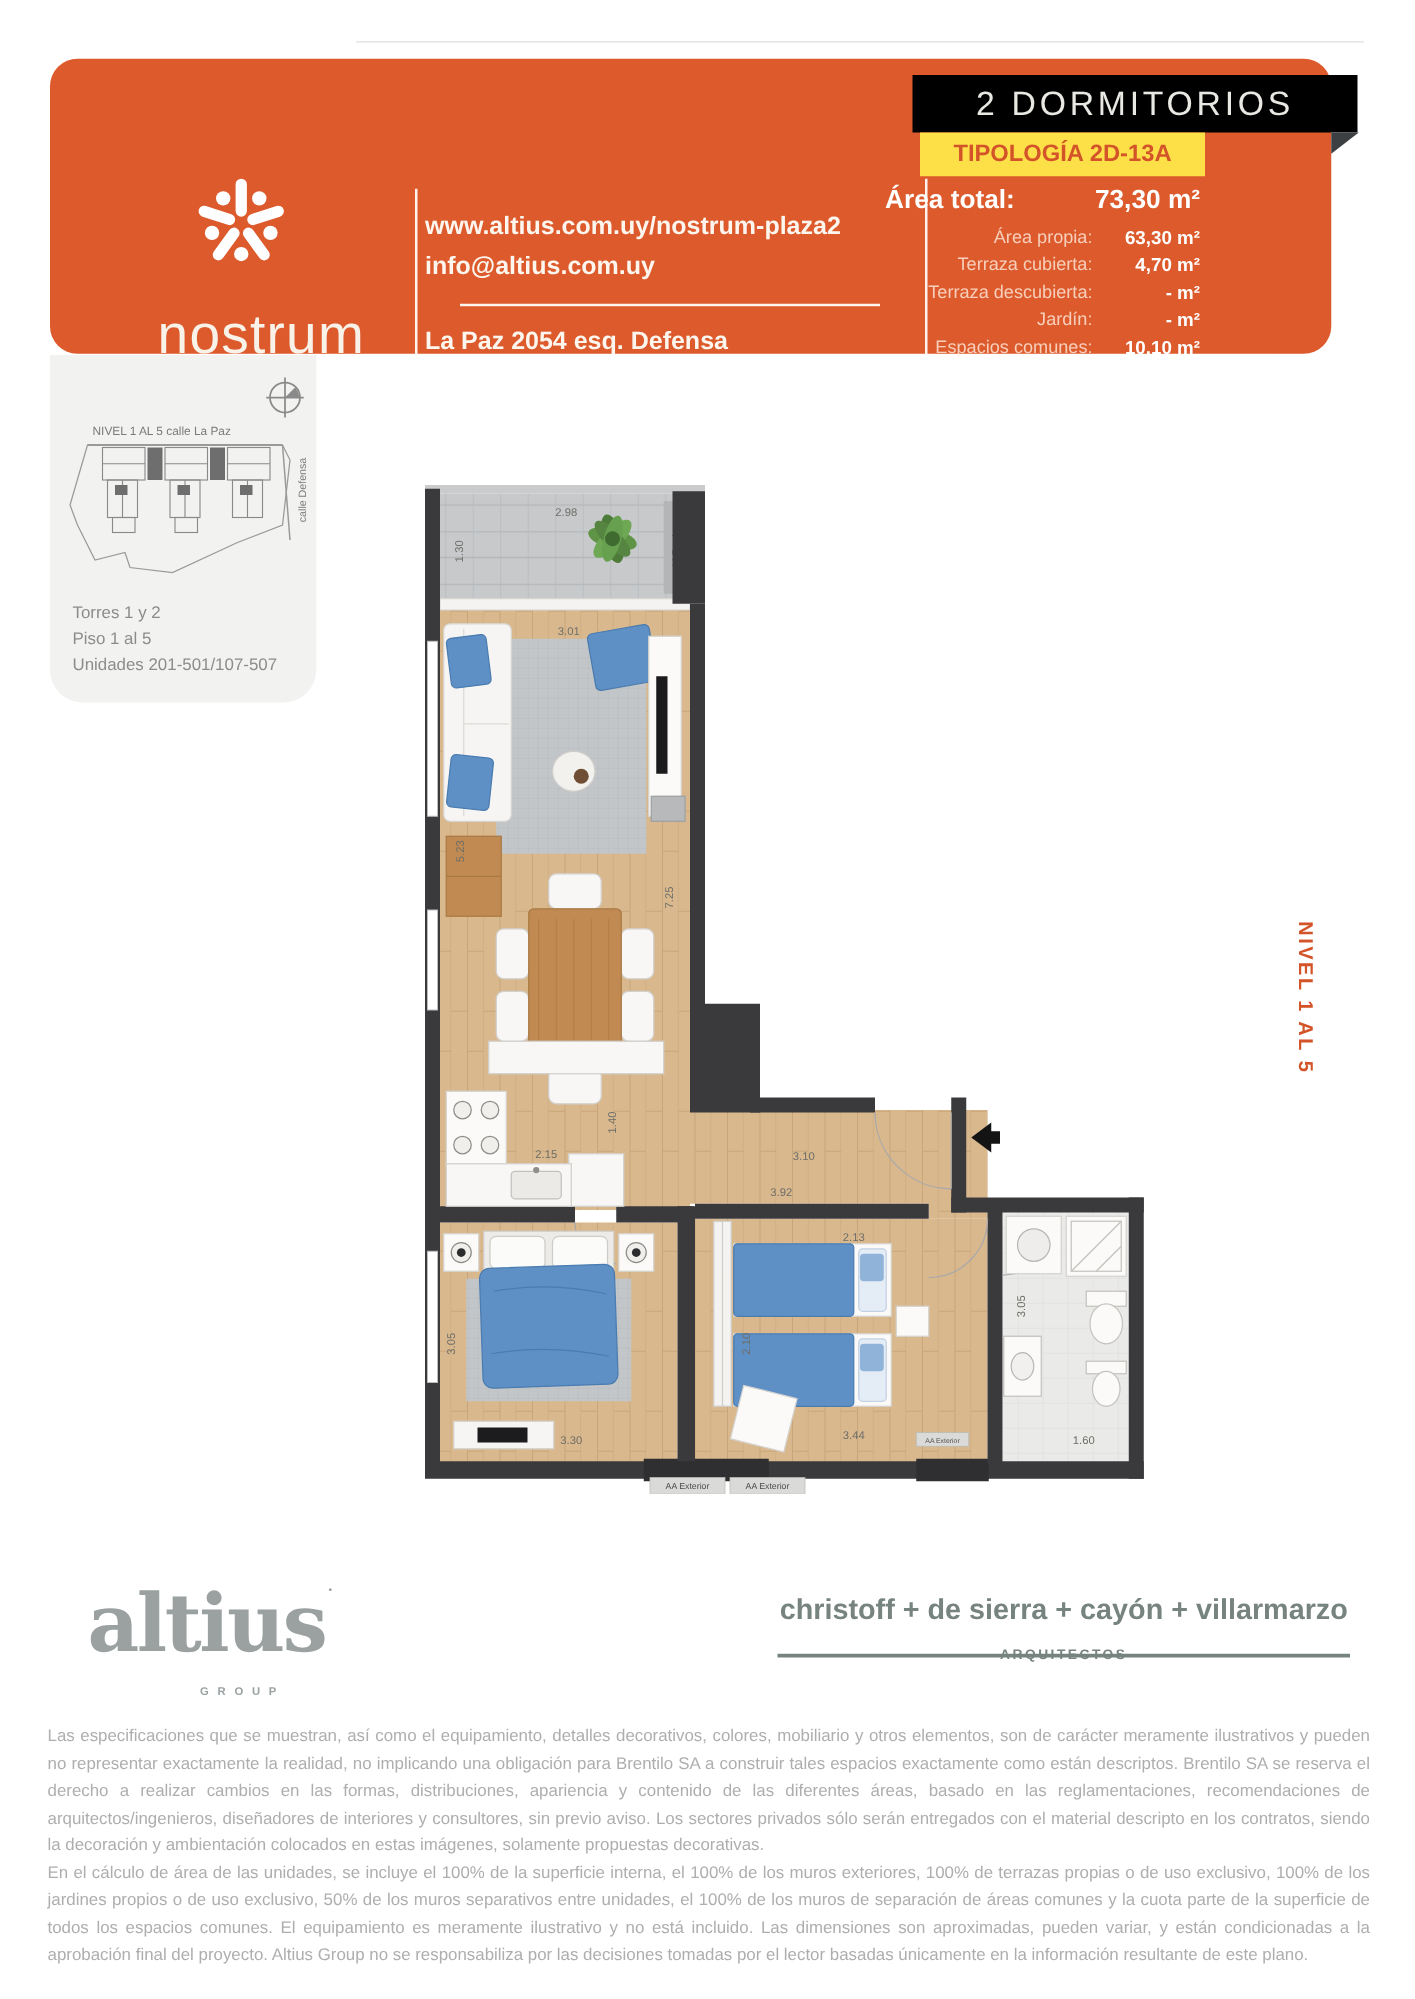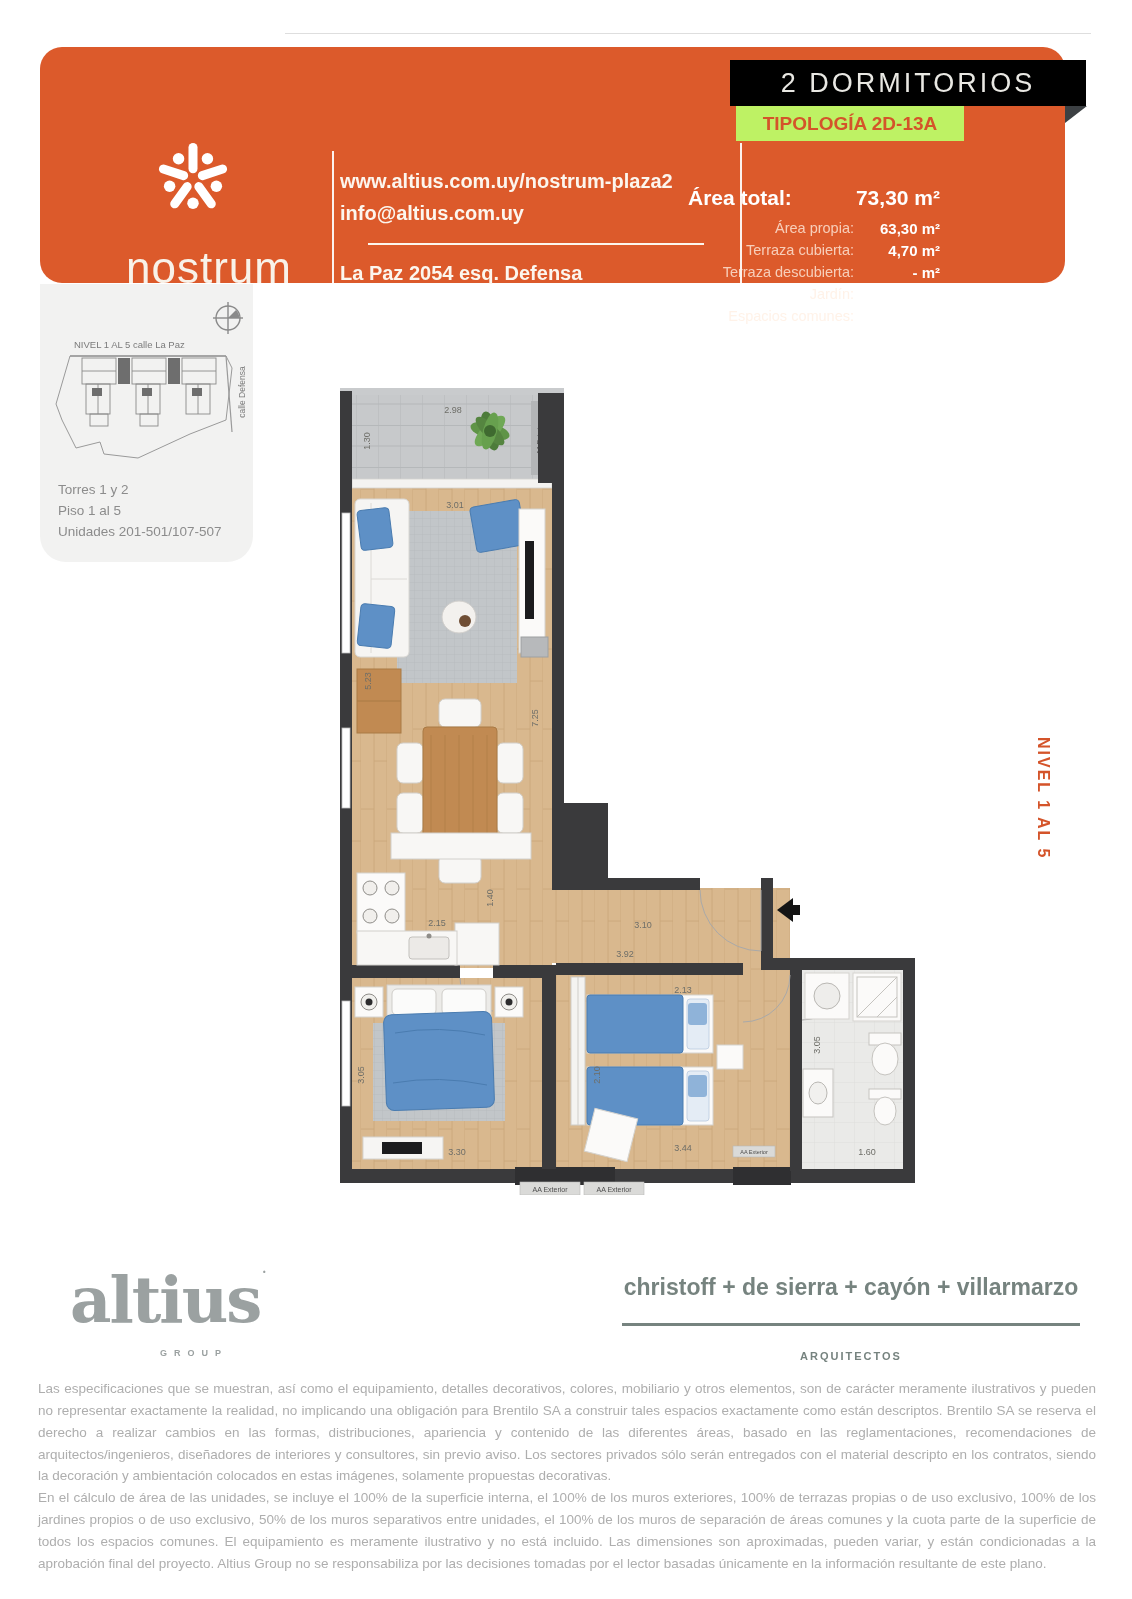--- a/index.html
+++ b/index.html
@@ -16,22 +16,22 @@
   .vline{position:absolute;width:2px;background:rgba(255,255,255,.92);}
   .v1{left:292px;top:104px;height:150px;}
   .v2{left:700px;top:96px;height:160px;}
   .contact{position:absolute;left:300px;top:118px;width:392px;text-align:left;color:#fcf6ee;}
   .c-line{font-size:20px;font-weight:bold;line-height:1.6;}
   .c-sep{width:336px;height:2px;background:#fcf6ee;margin:14px auto 0;}
   .c-addr{margin-top:17px;font-size:20px;font-weight:bold;}
 
   .banner-gray{position:absolute;left:730px;top:60px;width:356px;height:46px;background:#000000;color:#e9e8e3;font-size:27px;font-weight:400;letter-spacing:3px;display:flex;align-items:center;justify-content:center;}
   .fold{position:absolute;left:1065px;top:106px;width:0;height:0;border-top:17px solid #3c4043;border-right:22px solid transparent;}
-  .banner-cream{position:absolute;left:736px;top:106px;width:228px;height:35px;background:#bef264;color:#d4542a;font-weight:bold;font-size:19px;display:flex;align-items:center;justify-content:center;}
-  .area-block{position:absolute;left:688px;top:148px;width:252px;margin-top:38px;}
+  .banner-cream{position:absolute;left:736px;top:106px;width:228px;height:35px;background:#fde047;color:#d4542a;font-weight:bold;font-size:19px;display:flex;align-items:center;justify-content:center;}
+  .area-block{position:absolute;left:708px;top:148px;width:252px;}
   .row-total{display:flex;justify-content:space-between;align-items:baseline;color:#fff;font-weight:bold;font-size:21px;margin-bottom:7px;}
   .arow{display:flex;align-items:center;height:22px;}
   .arow .lbl{flex:1;text-align:right;color:rgba(255,238,226,.78);font-size:14.5px;}
   .arow .val{width:86px;text-align:right;color:#fff;font-weight:bold;font-size:15px;}
 
   
   .sidebar{position:absolute;left:40px;top:284px;width:213px;height:278px;background:#f2f2f1;border-radius:0 0 26px 26px;}
   .siteplan{position:absolute;left:0;top:8px;width:215px;height:186px;}
   .sidebar-text{position:absolute;left:18px;top:196px;font-size:13.5px;color:#8c8c8c;line-height:1.55;}
 
@@ -42,21 +42,21 @@
   .aa{fill:#4e4e4e;}
 
   
   .level{position:absolute;left:1034px;top:737px;writing-mode:vertical-rl;color:#d4542a;font-weight:bold;font-size:16px;letter-spacing:2px;}
 
   
   .altius{position:absolute;left:70px;top:1262px;font-family:"DejaVu Serif",serif;font-weight:bold;font-size:64px;color:#9ba1a1;letter-spacing:-2px;}
   .altius .tm{font-size:16px;vertical-align:38px;letter-spacing:0;}
   .altius-sub{position:absolute;left:160px;top:1348px;font-size:9px;font-weight:bold;letter-spacing:7px;color:#9ba1a1;}
   .arch{position:absolute;left:622px;top:1274px;width:458px;text-align:center;color:#76837f;font-weight:bold;font-size:23px;border-bottom:3px solid #76837f;padding-bottom:22px;white-space:nowrap;}
-  .arch-sub{position:absolute;left:622px;top:1318px;width:458px;text-align:center;font-size:11px;font-weight:bold;letter-spacing:2px;color:#76837f;margin-top:32px;}
+  .arch-sub{position:absolute;left:622px;top:1318px;width:458px;text-align:center;font-size:11px;font-weight:bold;letter-spacing:2px;color:#76837f;}
   .legal{position:absolute;left:38px;top:1378px;width:1058px;color:#aeaeae;font-size:13.5px;line-height:1.62;text-align:justify;}
   .legal p{margin:0;}
 </style>
 </head>
 <body>
 
 <div class="page">
   <div class="topline"></div>
 
   <div class="header">

